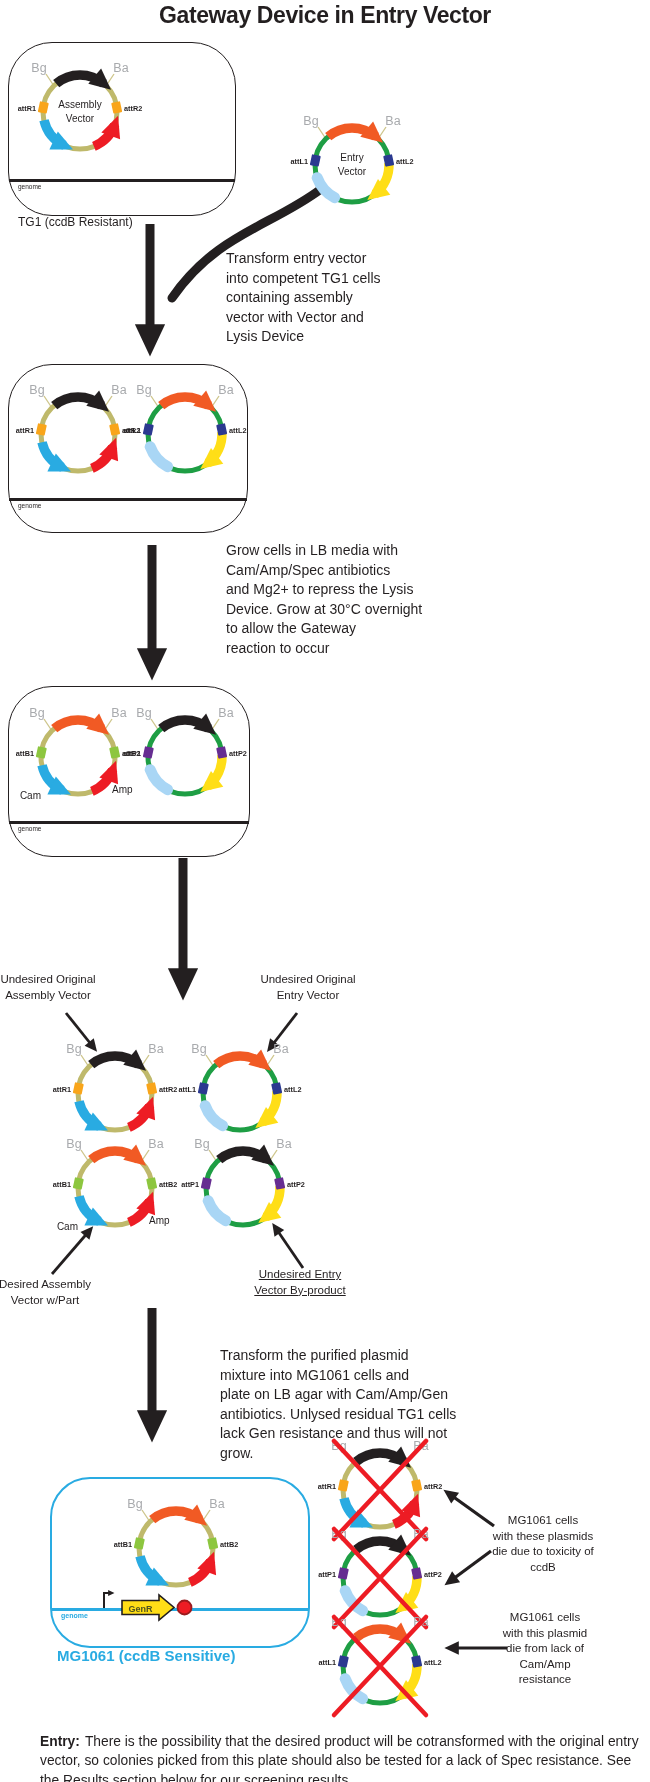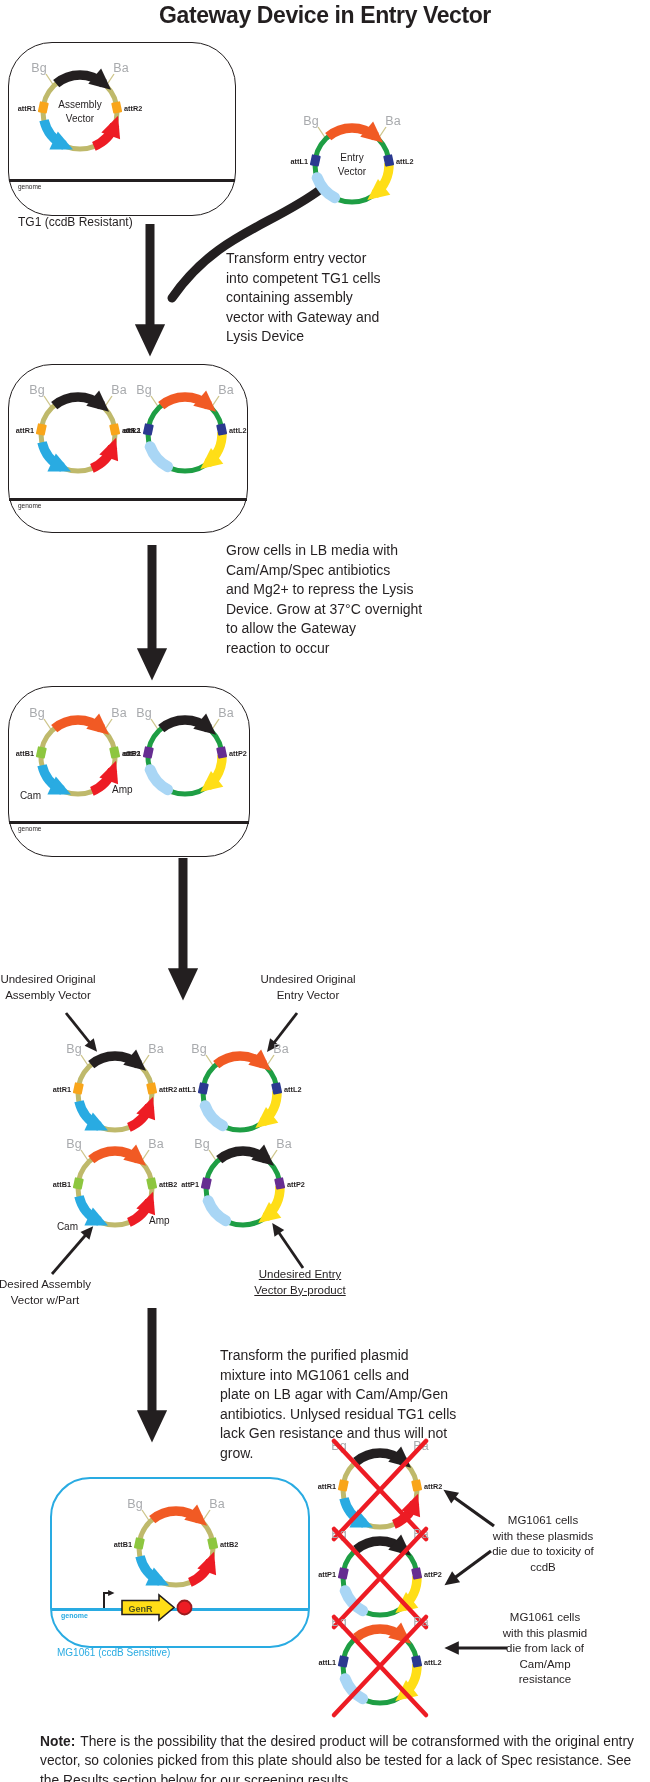--- a/index.html
+++ b/index.html
@@ -17,21 +17,21 @@
   #cell2 .genome-line{top:133px;}
   #cell3 .genome-line{top:134px;}
   #mgcell .genome-line{top:129px;background:#29ABE2;height:3px;}
   .genome-label{position:absolute;left:9px;font-size:6.5px;color:#231F20;}
   #cell1 .genome-label{top:140px;}
   #cell2 .genome-label{top:137px;}
   #cell3 .genome-label{top:138px;}
   #mgcell .genome-label{top:133px;color:#29ABE2;font-weight:bold;font-size:7px;}
   .cell-caption{position:absolute;font-size:12px;}
   #tg1-caption{left:18px;top:215px;}
-  #mg-caption{left:57px;top:1647px;color:#29ABE2;font-weight:normal;font-size:10px;}
+  #mg-caption{left:57px;top:1647px;color:#29ABE2;font-weight:bold;font-size:15px;}
   .step{position:absolute;font-size:14px;line-height:19.5px;white-space:pre-line;}
   #step1{left:226px;top:249px;}
   #step2{left:226px;top:541px;}
   #step3{left:226px;top:864px;}
   #step4{left:220px;top:1318px;margin-top:28px;}
   .plabel{position:absolute;width:110px;text-align:center;font-size:11.5px;line-height:15.5px;white-space:pre-line;}
   #callout-assembly-orig{left:-7px;top:972px;}
   #callout-entry-orig{left:253px;top:972px;}
   #callout-assembly-desired{left:-10px;top:1277px;}
   #callout-entry-byproduct{left:245px;top:1267px;text-decoration:underline;}
@@ -324,26 +324,26 @@
         <rect x="-4.5" y="-5.5" width="9" height="11" rx="1" fill="#2B3990" transform="translate(96.7,50.5) rotate(-12)"></rect>
         <text x="16" y="54" text-anchor="end" font-size="7.3" font-weight="bold" fill="#231F20">attL1</text>
         <text x="104" y="54" text-anchor="start" font-size="7.3" font-weight="bold" fill="#231F20">attL2</text>
         <path d="M14,6 L106,104 M106,6 L14,104" stroke="#ED1C24" stroke-width="4.5" fill="none" stroke-linecap="round"></path>
       </svg>
     </div>
 
   <div class="step" id="step1">Transform entry vector
 into competent TG1 cells
 containing assembly
-vector with Gateway and
+vector with Vector and
 Lysis Device</div>
   <div class="step" id="step2">Grow cells in LB media with
 Cam/Amp/Spec antibiotics
 and Mg2+ to repress the Lysis
-Device.  Grow at 37°C overnight
+Device.  Grow at 30°C overnight
 to allow the Gateway
 reaction to occur</div>
   <div class="step" id="step4">Transform the purified plasmid
 mixture into MG1061 cells and
 plate on LB agar with Cam/Amp/Gen
 antibiotics. Unlysed residual TG1 cells
 lack Gen resistance and thus will not
 grow.</div>
 
   <div class="plabel" id="callout-assembly-orig">Undesired Original
@@ -357,15 +357,15 @@
   <div class="plabel" id="callout-die-ccdb">MG1061 cells
 with these plasmids
 die due to toxicity of
 ccdB</div>
   <div class="plabel" id="callout-die-camamp">MG1061 cells
 with this plasmid
 die from lack of
 Cam/Amp
 resistance</div>
 
-  <p class="note"><b>Note:</b><span>There is the possibility that the desired product will be cotransformed with the original entry vector, so colonies picked from this plate should also be tested for a lack of Spec resistance.  See the Results section below for our screening results.</span></p>
+  <p class="note"><b>Entry:</b><span>There is the possibility that the desired product will be cotransformed with the original entry vector, so colonies picked from this plate should also be tested for a lack of Spec resistance.  See the Results section below for our screening results.</span></p>
 
 </div>
 
 </body></html>

